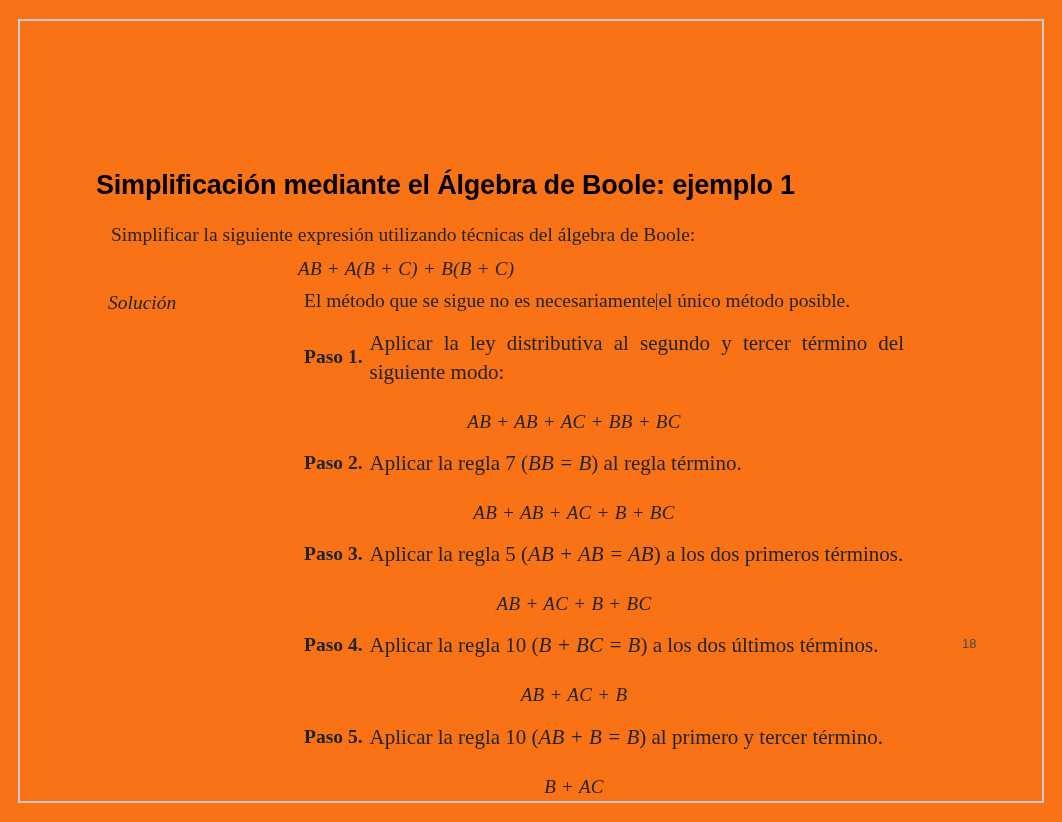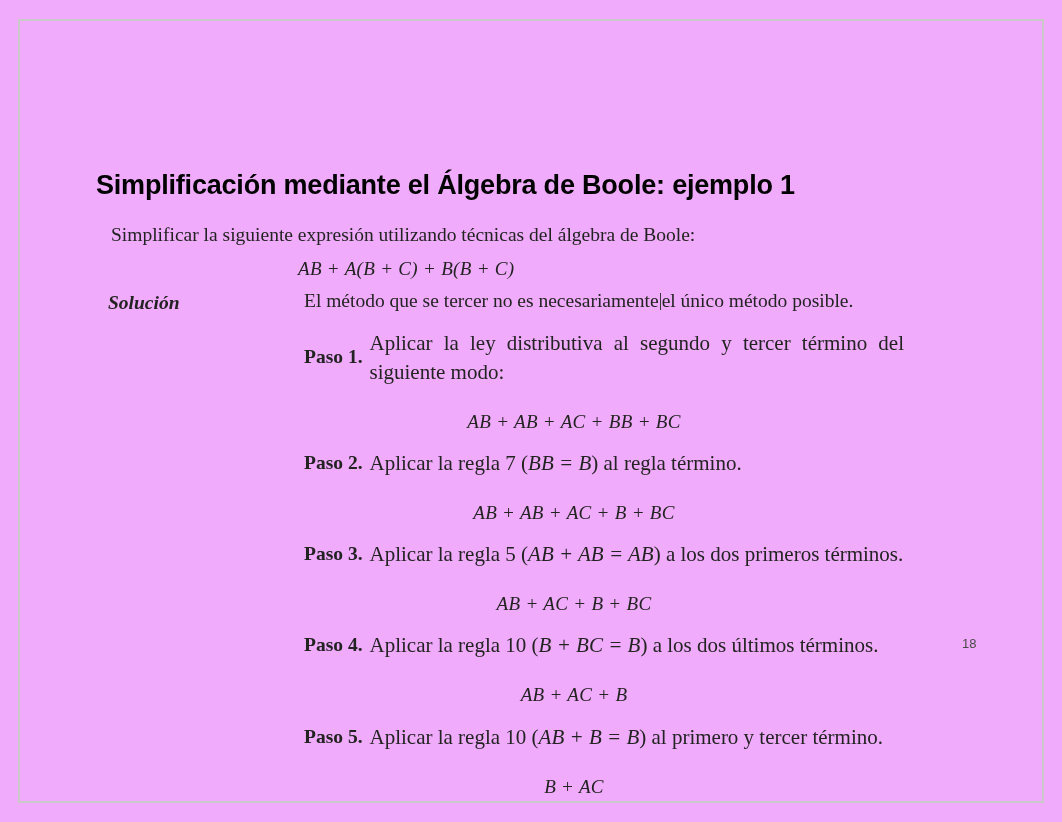--- a/index.html
+++ b/index.html
@@ -4,21 +4,21 @@
 <style>
   html, body {
     margin: 0;
     padding: 0;
     background: #ffffff;
   }
   .slide {
     position: relative;
     width: 1062px;
     height: 822px;
-    background: #f0abfc;
+    background: #f97316;
     overflow: hidden;
     font-family: "Liberation Serif", serif;
   }
   .slide-border-left {
     position: absolute;
     left: 18px;
     top: 19px;
     width: 2px;
     height: 784px;
     background: #c9c9c9;
@@ -90,21 +90,21 @@
     left: 190px;
     top: 34px;
     width: 500px;
   }
 
   .solucion-label {
     position: absolute;
     left: 0px;
     top: 68px;
     font-style: italic;
-    font-weight: bold;
+    font-weight: normal;
     font-size: 19.5px;
     color: #232323;
   }
 
   .steps {
     position: absolute;
     left: 196px;
     top: 66px;
     width: 600px;
   }
@@ -181,21 +181,21 @@
 
     <div class="intro-line">Simplificar la siguiente expresión utilizando técnicas del álgebra de Boole:</div>
 
     <div class="expr expr-0">AB + A(B + C) + B(B + C)</div>
 
     <div class="solucion-label">Solución</div>
 
     <div class="steps">
 
       <div class="intro-sol">
-        <span>El método que se tercer no es necesariamente</span><span class="caret"></span><span>el único método posible.</span>
+        <span>El método que se sigue no es necesariamente</span><span class="caret"></span><span>el único método posible.</span>
       </div>
 
       <div class="step">
         <span class="step-label">Paso 1.</span>
         <span class="step-text">Aplicar la ley distributiva al segundo y tercer término del siguiente modo:</span>
       </div>
       <div class="step-expr">AB + AB + AC + BB + BC</div>
 
       <div class="step">
         <span class="step-label">Paso 2.</span>

